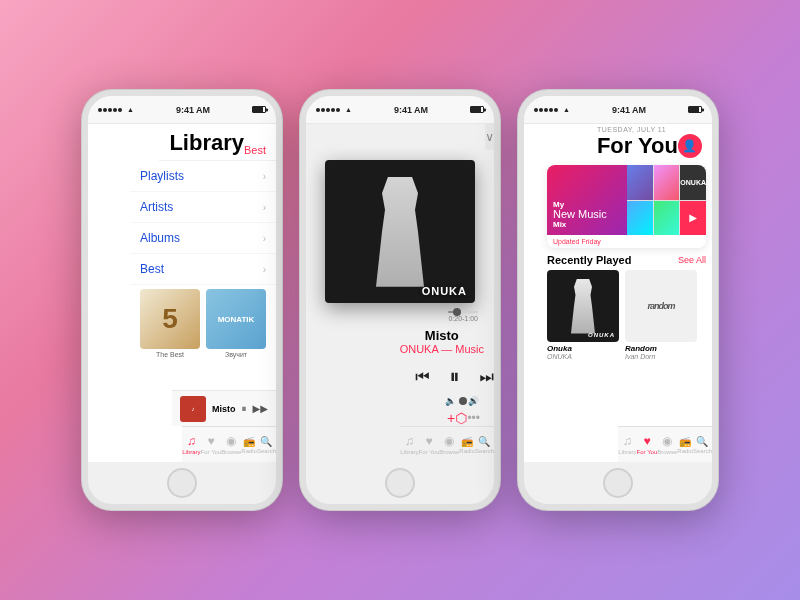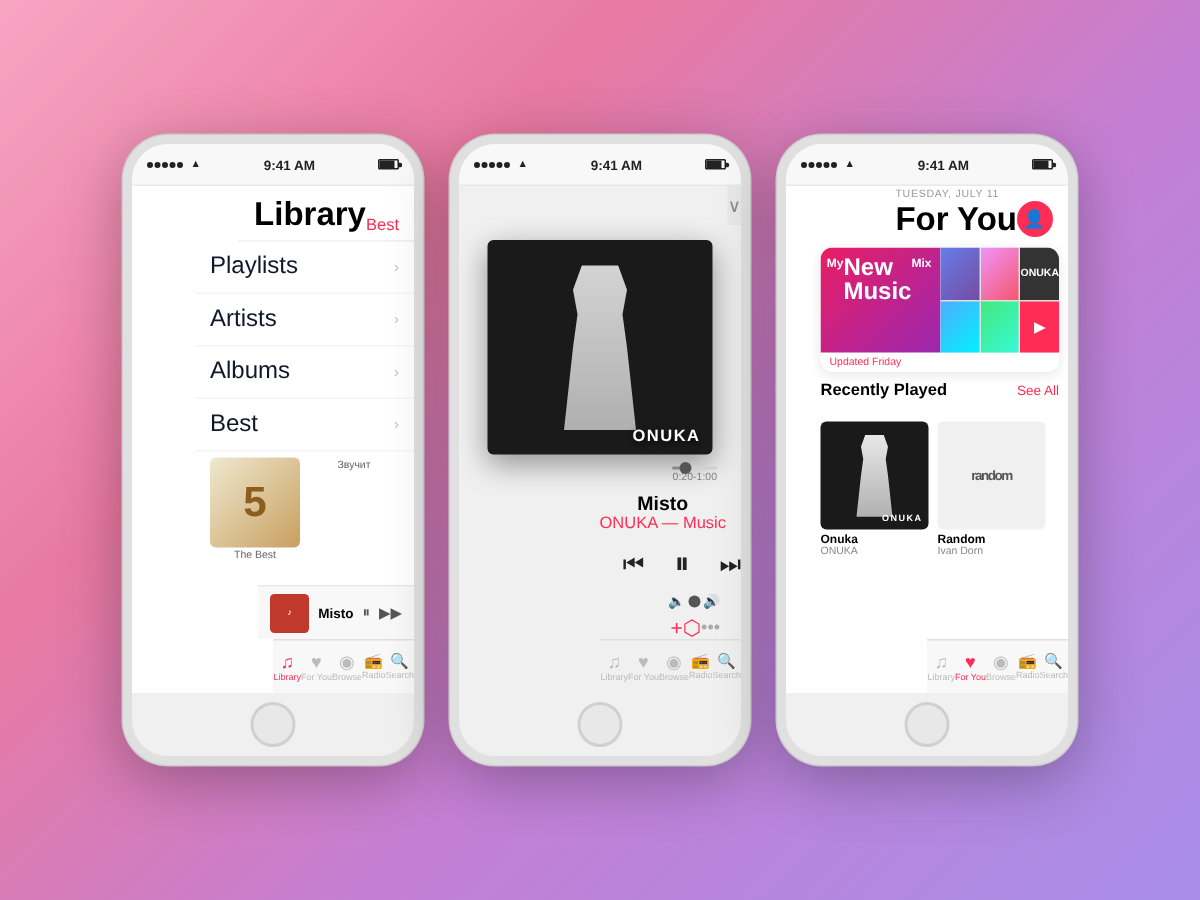--- a/index.html
+++ b/index.html
@@ -123,22 +123,22 @@
       overflow: hidden;
     }
     .library-item {
       display: flex;
       align-items: center;
       justify-content: space-between;
       padding: 8px 10px;
       border-bottom: 1px solid #f5f5f5;
     }
     .library-item-text {
-      color: #0f172a;
-      font-size: 16px;
+      color: #1d4ed8;
+      font-size: 12px;
     }
     .library-chevron {
       color: #c0c0c0;
       font-size: 10px;
     }
     .recently-added-section {
       padding: 4px 10px;
     }
     .section-title {
       font-size: 11px;
@@ -459,31 +459,32 @@
       box-shadow: 0 2px 8px rgba(0,0,0,0.1);
     }
     .new-music-top {
       display: flex;
       height: 70px;
     }
     .new-music-left {
       width: 80px;
       background: linear-gradient(135deg, #e91e63, #9c27b0);
       display: flex;
+      flex-direction: column;
       padding: 6px;
       justify-content: flex-end;
     }
     .new-music-label-my {
       font-size: 8px;
       font-weight: 700;
       color: white;
     }
     .new-music-label-main {
-      font-size: 16px;
-      font-weight: 700;
+      font-size: 11px;
+      font-weight: 400;
       color: white;
       line-height: 1;
     }
     .new-music-label-mix {
       font-size: 8px;
       font-weight: 700;
       color: white;
     }
     .new-music-right {
       flex: 1;
@@ -523,36 +524,37 @@
       font-size: 7px;
       color: #ff2d55;
     }
     .recently-played-section {
       margin-top: 2px;
     }
     .rp-header {
       display: flex;
       justify-content: space-between;
       align-items: center;
-      margin-bottom: 15px;
+      margin-bottom: 4px;
     }
     .rp-title {
       font-size: 11px;
       font-weight: 700;
     }
     .rp-see-all {
       font-size: 9px;
       color: #ff2d55;
     }
     .rp-items {
       display: flex;
       gap: 6px;
     }
     .rp-item {
       width: 72px;
+      font-style: italic;
     }
     .rp-art {
       width: 72px;
       height: 72px;
       border-radius: 4px;
       margin-bottom: 2px;
     }
     .rp-art-1 {
       background: #1a1a1a;
       display: flex;
@@ -646,20 +648,21 @@
         <span class="library-chevron">›</span>
       </div>
 
       <div class="recently-added-section">
         <div class="album-grid">
           <div>
             <div class="album-thumb album-5">5</div>
             <div class="album-label">The Best</div>
           </div>
           <div>
+            <div class="album-thumb album-monatik">MONATIK</div>
             <div class="album-label">Звучит</div>
           </div>
         </div>
       </div>
     </div>
 
     <div class="now-playing-bar">
       <div class="np-thumb">
         <span>♪</span>
       </div>

